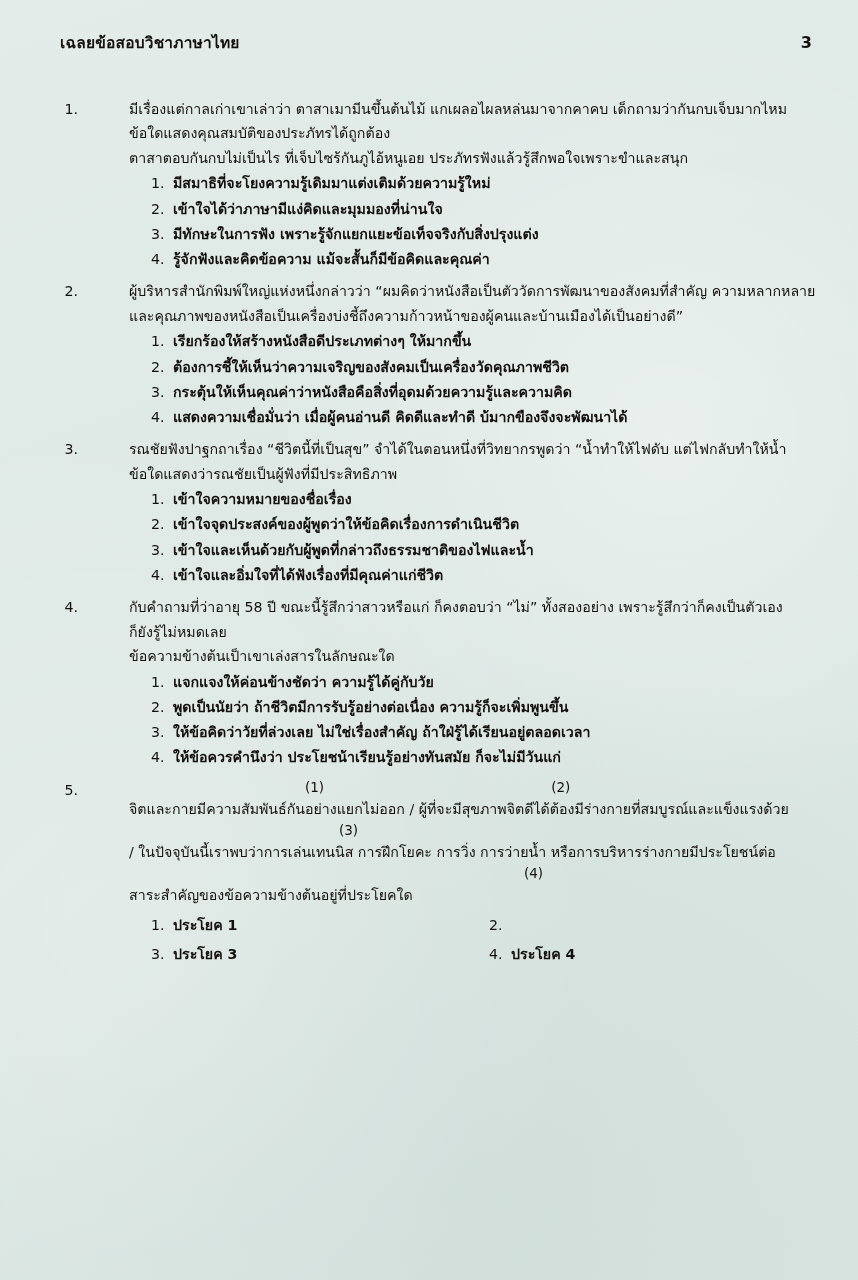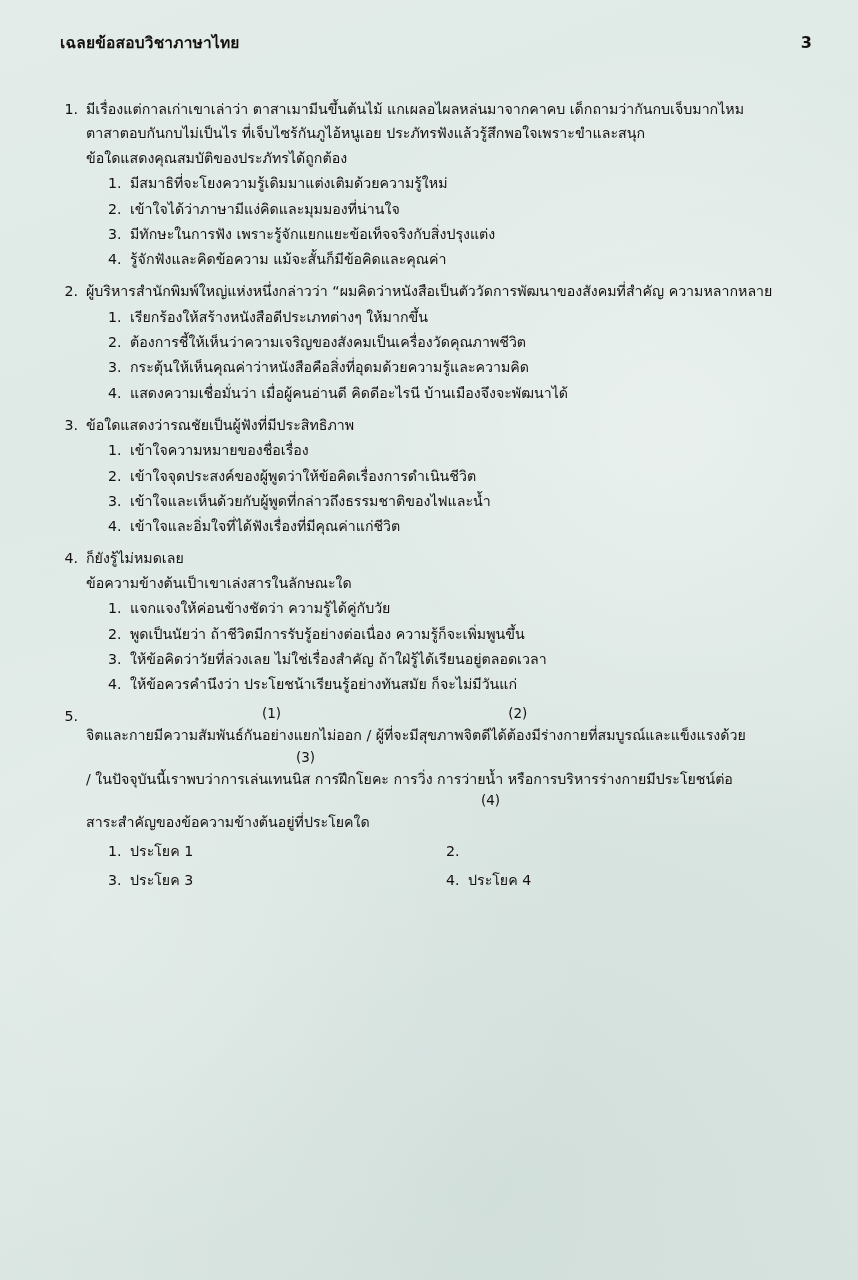--- a/index.html
+++ b/index.html
@@ -63,40 +63,42 @@
   .q-num {
     width: 26px;
     flex: 0 0 26px;
     text-align: right;
     padding-right: 8px;
     font-size: 14.2px;
     line-height: 1.72;
   }
   .q-body {
     flex: 1 1 auto;
+    margin-left: 43px;
   }
   .q-line {
     font-size: 14.2px;
     line-height: 1.72;
   }
   .choices {
     margin-top: 1px;
     padding-left: 22px;
   }
   .choice {
     display: flex;
     align-items: flex-start;
     font-size: 14.2px;
     line-height: 1.78;
   }
   .choice-num {
     flex: 0 0 22px;
   }
   .choice-text {
     flex: 1 1 auto;
+    font-weight: bold;
   }
   .q-block {
     margin-bottom: 7px;
   }
   
   .marker-row {
     display: flex;
     font-size: 13.5px;
     line-height: 1.4;
   }
@@ -127,22 +129,22 @@
     <div class="header-title">เฉลยข้อสอบวิชาภาษาไทย</div>
     <div class="page-number">3</div>
   </div>
 
   <div class="content">
 
     <div class="q q-block">
       <div class="q-num">1.</div>
       <div class="q-body">
         <div class="q-line">มีเรื่องแต่กาลเก่าเขาเล่าว่า  ตาสาเมามีนขึ้นต้นไม้  แกเผลอไผลหล่นมาจากคาคบ เด็กถามว่ากันกบเจ็บมากไหม</div>
+        <div class="q-line">ข้อใดแสดงคุณสมบัติของประภัทรได้ถูกต้อง</div>
         <div class="q-line">ตาสาตอบกันกบไม่เป็นไร ที่เจ็บไซร้กันภูไอ้หนูเอย ประภัทรฟังแล้วรู้สึกพอใจเพราะขำและสนุก</div>
-        <div class="q-line">ข้อใดแสดงคุณสมบัติของประภัทรได้ถูกต้อง</div>
         <div class="choices">
           <div class="choice">
             <span class="choice-num">1.</span>
             <span class="choice-text">มีสมาธิที่จะโยงความรู้เดิมมาแต่งเติมด้วยความรู้ใหม่</span>
           </div>
           <div class="choice">
             <span class="choice-num">2.</span>
             <span class="choice-text">เข้าใจได้ว่าภาษามีแง่คิดและมุมมองที่น่านใจ</span>
           </div>
           <div class="choice">
@@ -154,44 +156,46 @@
             <span class="choice-text">รู้จักฟังและคิดข้อความ แม้จะสั้นก็มีข้อคิดและคุณค่า</span>
           </div>
         </div>
       </div>
     </div>
 
     <div class="q q-block">
       <div class="q-num">2.</div>
       <div class="q-body">
         <div class="q-line">ผู้บริหารสำนักพิมพ์ใหญ่แห่งหนึ่งกล่าวว่า “ผมคิดว่าหนังสือเป็นตัววัดการพัฒนาของสังคมที่สำคัญ ความหลากหลาย</div>
+        <div class="q-line">และคุณภาพของหนังสือเป็นเครื่องบ่งชี้ถึงความก้าวหน้าของผู้คนและบ้านเมืองได้เป็นอย่างดี”</div>
         <div class="choices">
           <div class="choice">
             <span class="choice-num">1.</span>
             <span class="choice-text">เรียกร้องให้สร้างหนังสือดีประเภทต่างๆ ให้มากขึ้น</span>
           </div>
           <div class="choice">
             <span class="choice-num">2.</span>
             <span class="choice-text">ต้องการชี้ให้เห็นว่าความเจริญของสังคมเป็นเครื่องวัดคุณภาพชีวิต</span>
           </div>
           <div class="choice">
             <span class="choice-num">3.</span>
             <span class="choice-text">กระตุ้นให้เห็นคุณค่าว่าหนังสือคือสิ่งที่อุดมด้วยความรู้และความคิด</span>
           </div>
           <div class="choice">
             <span class="choice-num">4.</span>
-            <span class="choice-text">แสดงความเชื่อมั่นว่า เมื่อผู้คนอ่านดี คิดดีอะไรนี บ้านเมืองจึงจะพัฒนาได้</span>
+            <span class="choice-text">แสดงความเชื่อมั่นว่า เมื่อผู้คนอ่านดี คิดดีและทำดี บ้มากขืองจึงจะพัฒนาได้</span>
           </div>
         </div>
       </div>
     </div>
 
     <div class="q q-block">
       <div class="q-num">3.</div>
       <div class="q-body">
+        <div class="q-line">รณชัยฟังปาฐกถาเรื่อง “ชีวิตนี้ที่เป็นสุข” จำได้ในตอนหนึ่งที่วิทยากรพูดว่า “น้ำทำให้ไฟดับ แต่ไฟกลับทำให้น้ำ</div>
         <div class="q-line">ข้อใดแสดงว่ารณชัยเป็นผู้ฟังที่มีประสิทธิภาพ</div>
         <div class="choices">
           <div class="choice">
             <span class="choice-num">1.</span>
             <span class="choice-text">เข้าใจความหมายของชื่อเรื่อง</span>
           </div>
           <div class="choice">
             <span class="choice-num">2.</span>
             <span class="choice-text">เข้าใจจุดประสงค์ของผู้พูดว่าให้ข้อคิดเรื่องการดำเนินชีวิต</span>
           </div>
@@ -203,20 +207,21 @@
             <span class="choice-num">4.</span>
             <span class="choice-text">เข้าใจและอิ่มใจที่ได้ฟังเรื่องที่มีคุณค่าแก่ชีวิต</span>
           </div>
         </div>
       </div>
     </div>
 
     <div class="q q-block">
       <div class="q-num">4.</div>
       <div class="q-body">
+        <div class="q-line">กับคำถามที่ว่าอายุ 58 ปี ขณะนี้รู้สึกว่าสาวหรือแก่ ก็คงตอบว่า “ไม่” ทั้งสองอย่าง เพราะรู้สึกว่าก็คงเป็นตัวเอง</div>
         <div class="q-line">ก็ยังรู้ไม่หมดเลย</div>
         <div class="q-line">ข้อความข้างต้นเป็าเขาเล่งสารในลักษณะใด</div>
         <div class="choices">
           <div class="choice">
             <span class="choice-num">1.</span>
             <span class="choice-text">แจกแจงให้ค่อนข้างชัดว่า ความรู้ได้คู่กับวัย</span>
           </div>
           <div class="choice">
             <span class="choice-num">2.</span>
             <span class="choice-text">พูดเป็นนัยว่า ถ้าชีวิตมีการรับรู้อย่างต่อเนื่อง ความรู้ก็จะเพิ่มพูนขึ้น</span>

